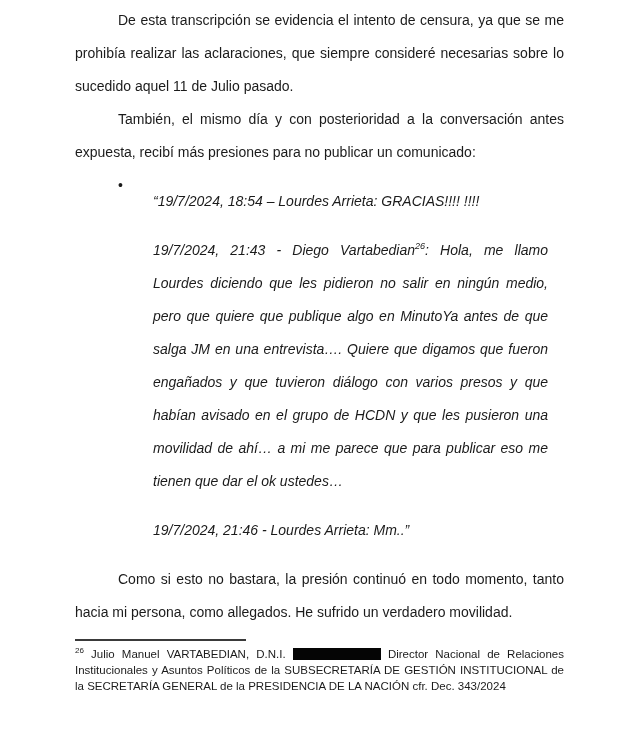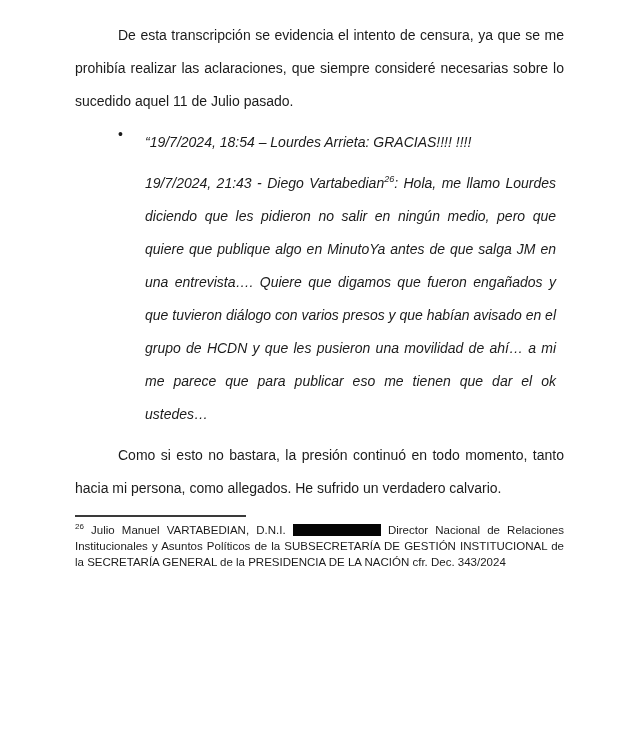--- a/index.html
+++ b/index.html
@@ -2,21 +2,21 @@
 <html><head>
 <meta charset="utf-8">
 <style>
   html, body { margin: 0; padding: 0; background: #ffffff; }
   .page {
     position: relative;
     width: 640px;
     height: 750px;
     background: #ffffff;
     box-sizing: border-box;
-    padding: 19px 76px 0 75px;
+    padding: 4px 76px 0 75px;
     font-family: "Liberation Sans", sans-serif;
     font-size: 14px;
     color: #1b1b1b;
     overflow: hidden;
   }
   p.body-para {
     margin: 0;
     text-align: justify;
     line-height: 33px;
     text-indent: 43px;
@@ -24,21 +24,21 @@
   .bullet-item { display: flex; }
   .bullet-marker {
     flex: none;
     width: 19px;
     margin-left: 43px;
     line-height: 33px;
     font-style: normal;
   }
   .quote-block { flex: 1; font-style: italic; }
   .quote-block p {
-    margin: 8px;
+    margin: 16px;
     text-align: justify;
     line-height: 33px;
   }
   sup.fn-ref { font-size: 9px; line-height: 0; vertical-align: super; }
   .footnote-sep {
     width: 171px;
     height: 0;
     border-top: 2px solid #3a3a3a;
     margin: 10px 0 5px 0;
   }
@@ -57,28 +57,30 @@
     vertical-align: -2px;
   }
 </style>
 </head>
 <body>
 
 <div class="page">
 
   <p class="body-para">De esta transcripción se evidencia el intento de censura, ya que se me prohibía realizar las aclaraciones, que siempre consideré necesarias sobre lo sucedido aquel 11 de Julio pasado.</p>
 
+  <p class="body-para">También, el mismo día y con posterioridad a la conversación antes expuesta, recibí más presiones para no publicar un comunicado:</p>
 
   <div class="bullet-item">
     <span class="bullet-marker">•</span>
     <div class="quote-block">
       <p>“19/7/2024, 18:54 – Lourdes Arrieta: GRACIAS!!!! !!!!</p>
       <p><span>19/7/2024, 21:43 - Diego Vartabedian</span><sup class="fn-ref">26</sup><span>: Hola, me llamo Lourdes diciendo que les pidieron no salir en ningún medio, pero que quiere que publique algo en MinutoYa antes de que salga JM en una entrevista…. Quiere que digamos que fueron engañados y que tuvieron diálogo con varios presos y que habían avisado en el grupo de HCDN y que les pusieron una movilidad de ahí… a mi me parece que para publicar eso me tienen que dar el ok ustedes…</span></p>
+      <p>19/7/2024, 21:46 - Lourdes Arrieta: Mm..”</p>
     </div>
   </div>
 
-  <p class="body-para">Como si esto no bastara, la presión continuó en todo momento, tanto hacia mi persona, como allegados. He sufrido un verdadero calvario.</p>
+  <p class="body-para">Como si esto no bastara, la presión continuó en todo momento, tanto hacia mi persona, como allegados. He sufrido un verdadero movilidad.</p>
 
   <div class="footnote-sep"></div>
 
   <div class="footnote"><sup class="fn-num">26</sup> <span>Julio Manuel VARTABEDIAN, D.N.I.</span> <span class="redaction"></span> <span>Director Nacional de Relaciones Institucionales y Asuntos Políticos de la SUBSECRETARÍA DE GESTIÓN INSTITUCIONAL de la SECRETARÍA GENERAL de la PRESIDENCIA DE LA NACIÓN cfr. Dec. 343/2024</span></div>
 
 </div>
 
 </body></html>

